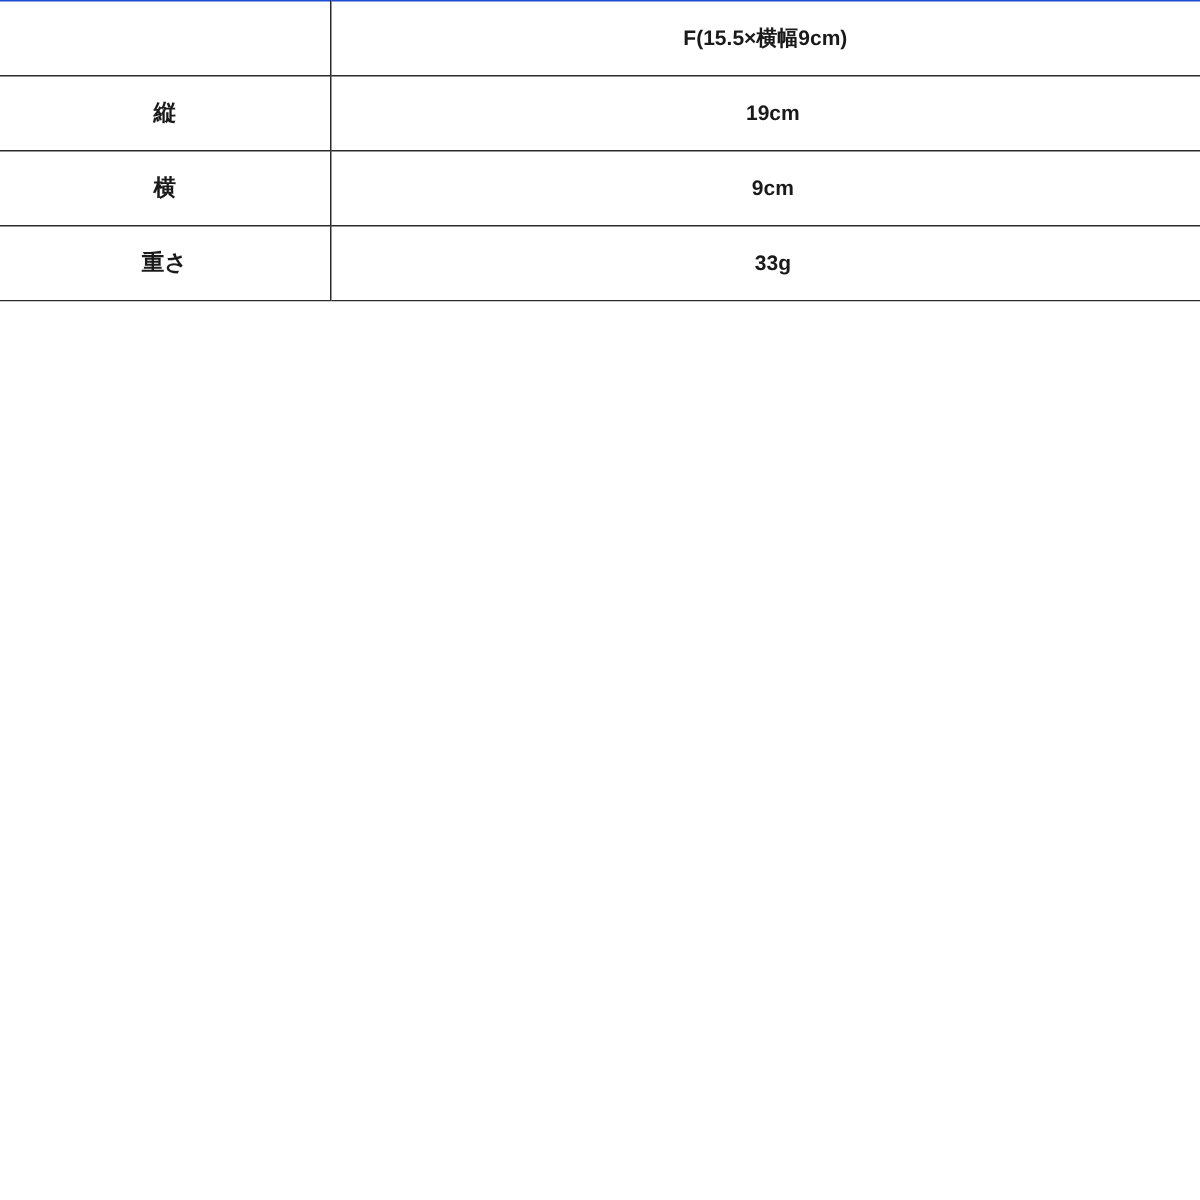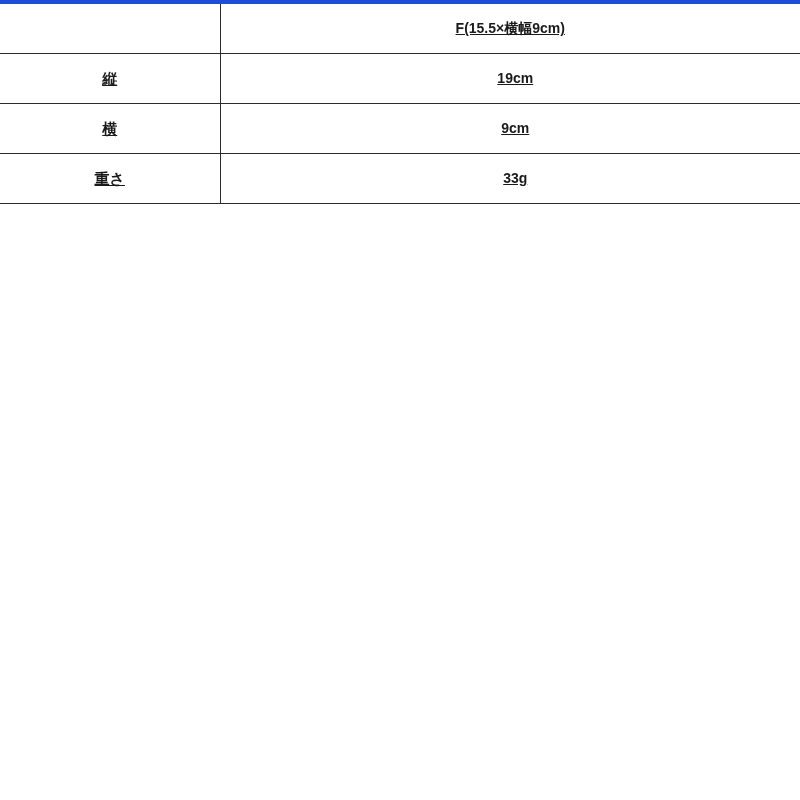--- a/index.html
+++ b/index.html
@@ -17,23 +17,22 @@
   .page {
     width: 800px;
     height: 800px;
     position: relative;
     background: #ffffff;
   }
   table.size-table {
     border-collapse: collapse;
     width: 800px;
     table-layout: fixed;
-    border-top: 4px solid #1d4ed8;
+    border-top: 1px solid #1d4ed8;
     border-bottom: 1px solid #2b2b2b;
-    text-decoration: underline;
   }
   table.size-table col.label-col { width: 220px; }
   table.size-table col.value-col { width: 580px; }
 
   table.size-table td,
   table.size-table th {
     border-bottom: 1px solid #2b2b2b;
     padding: 0;
     height: 49px;
     vertical-align: middle;

